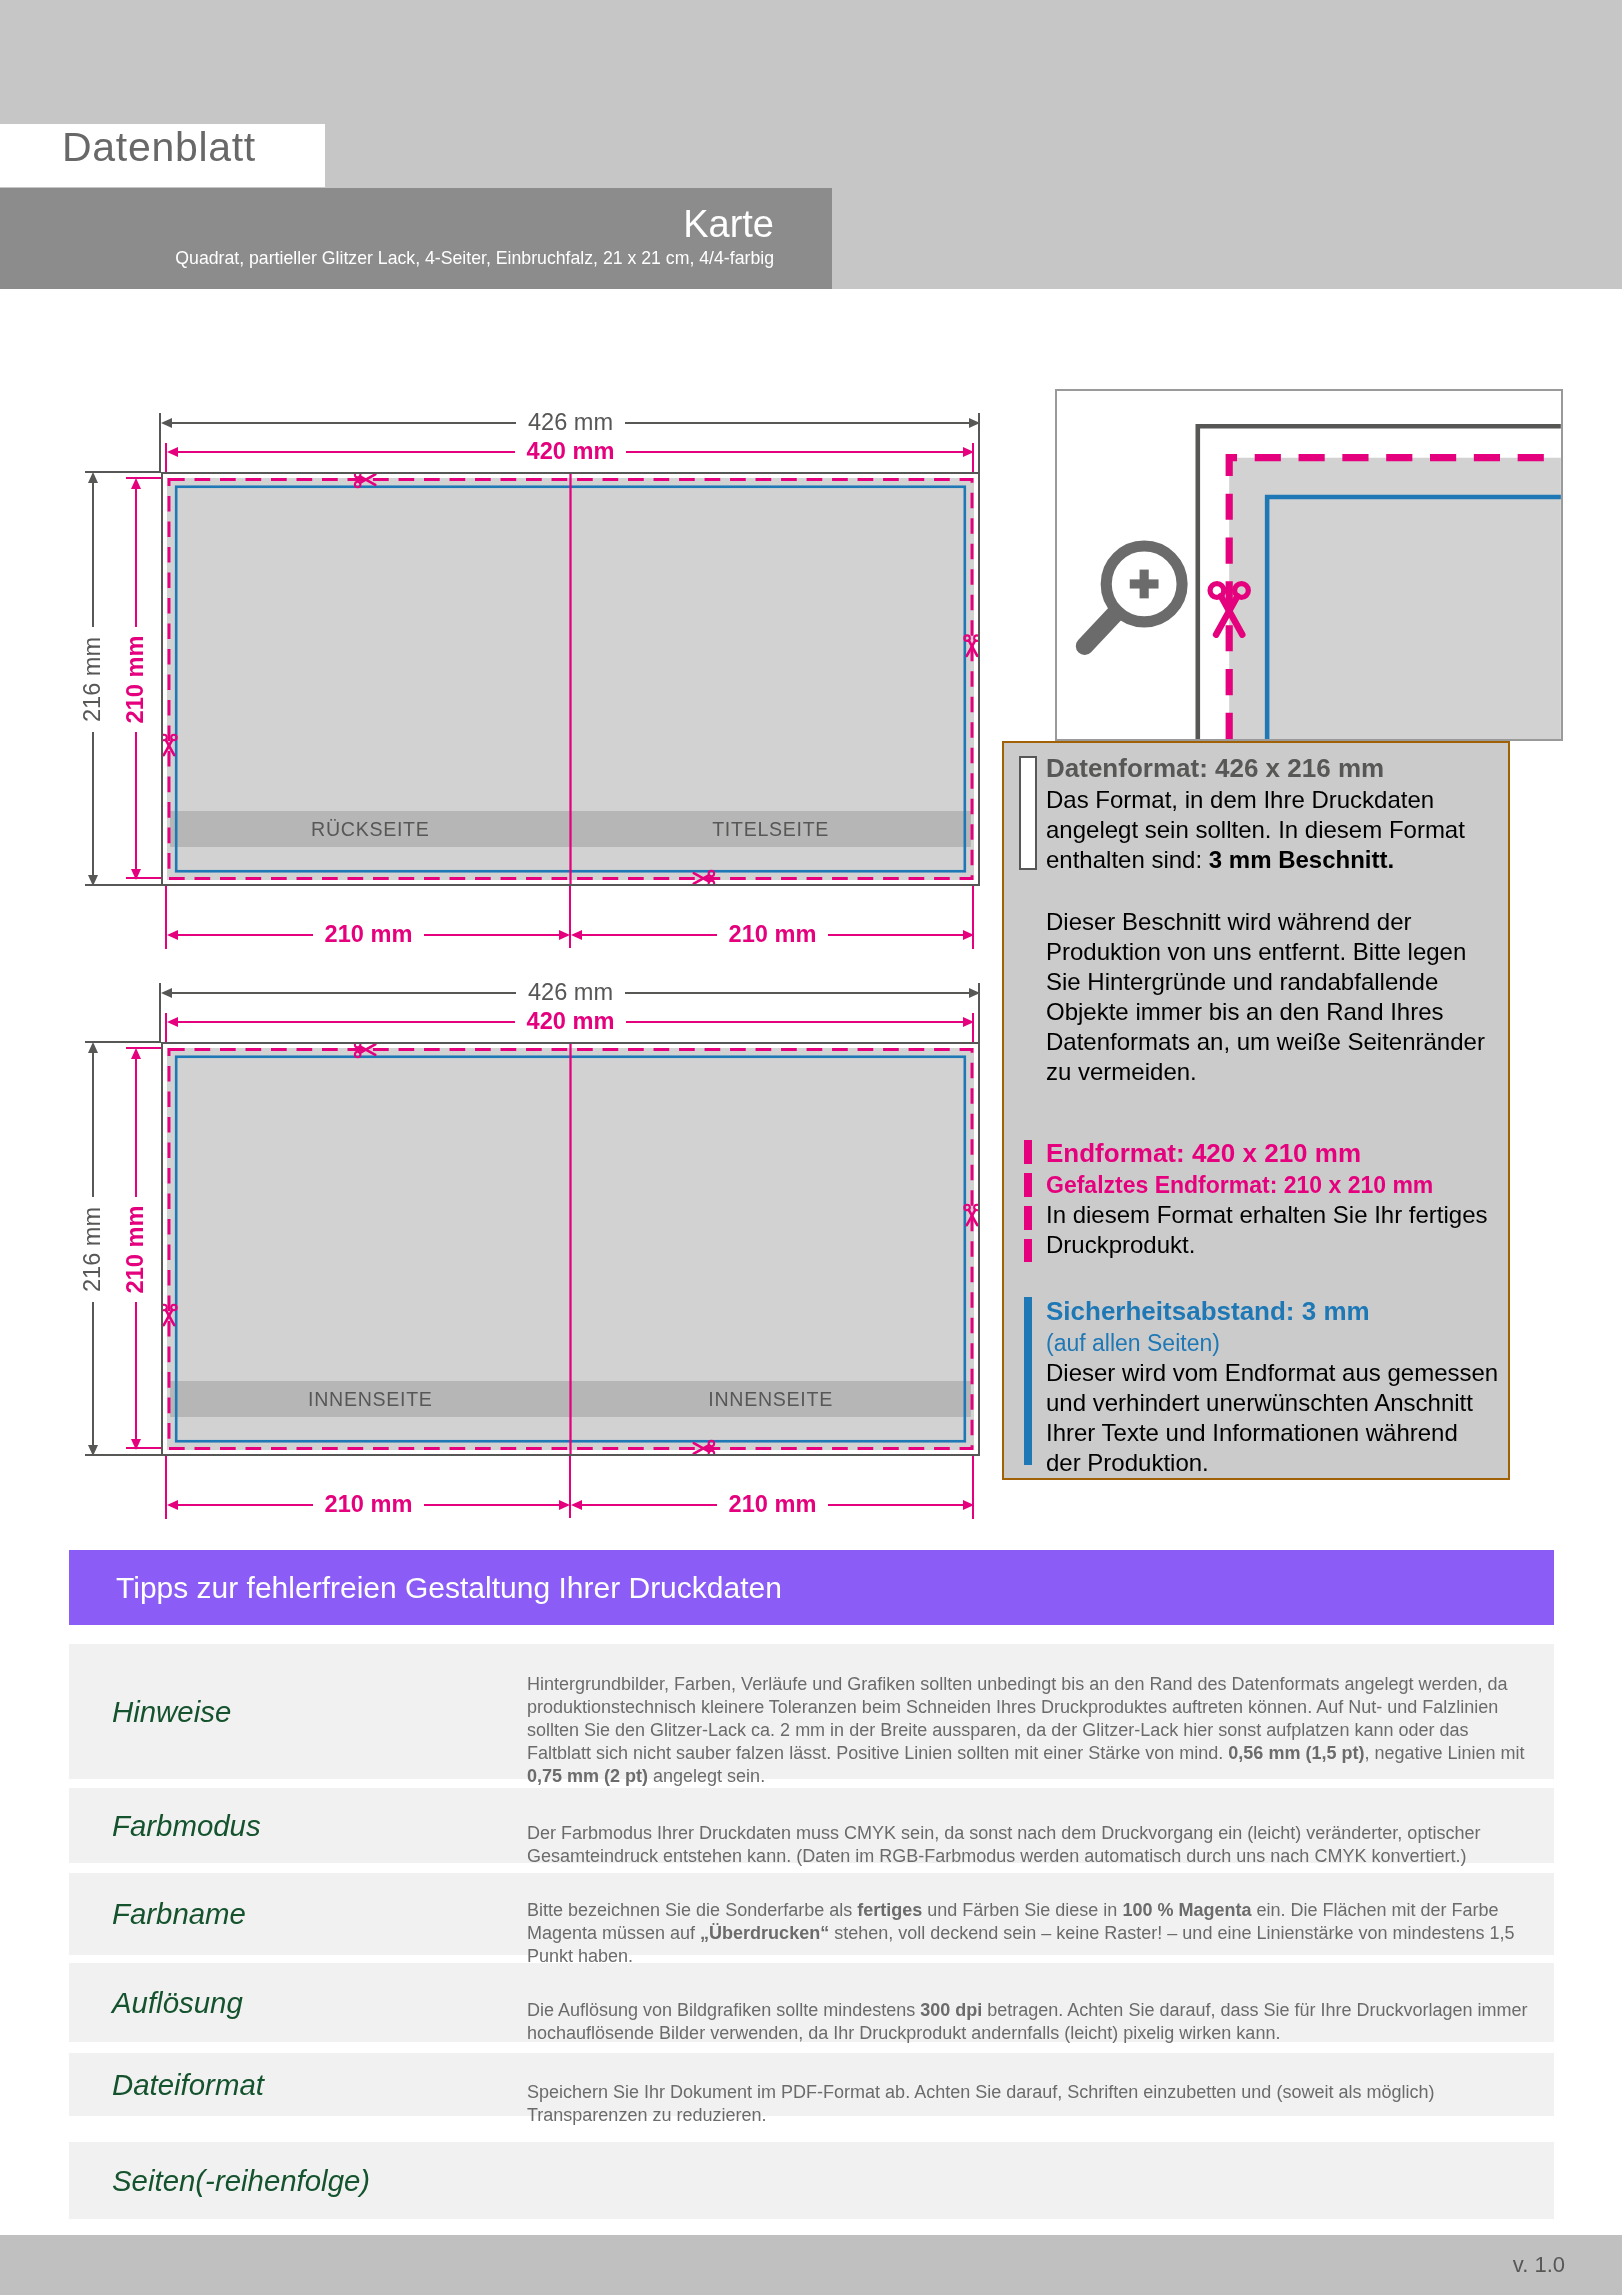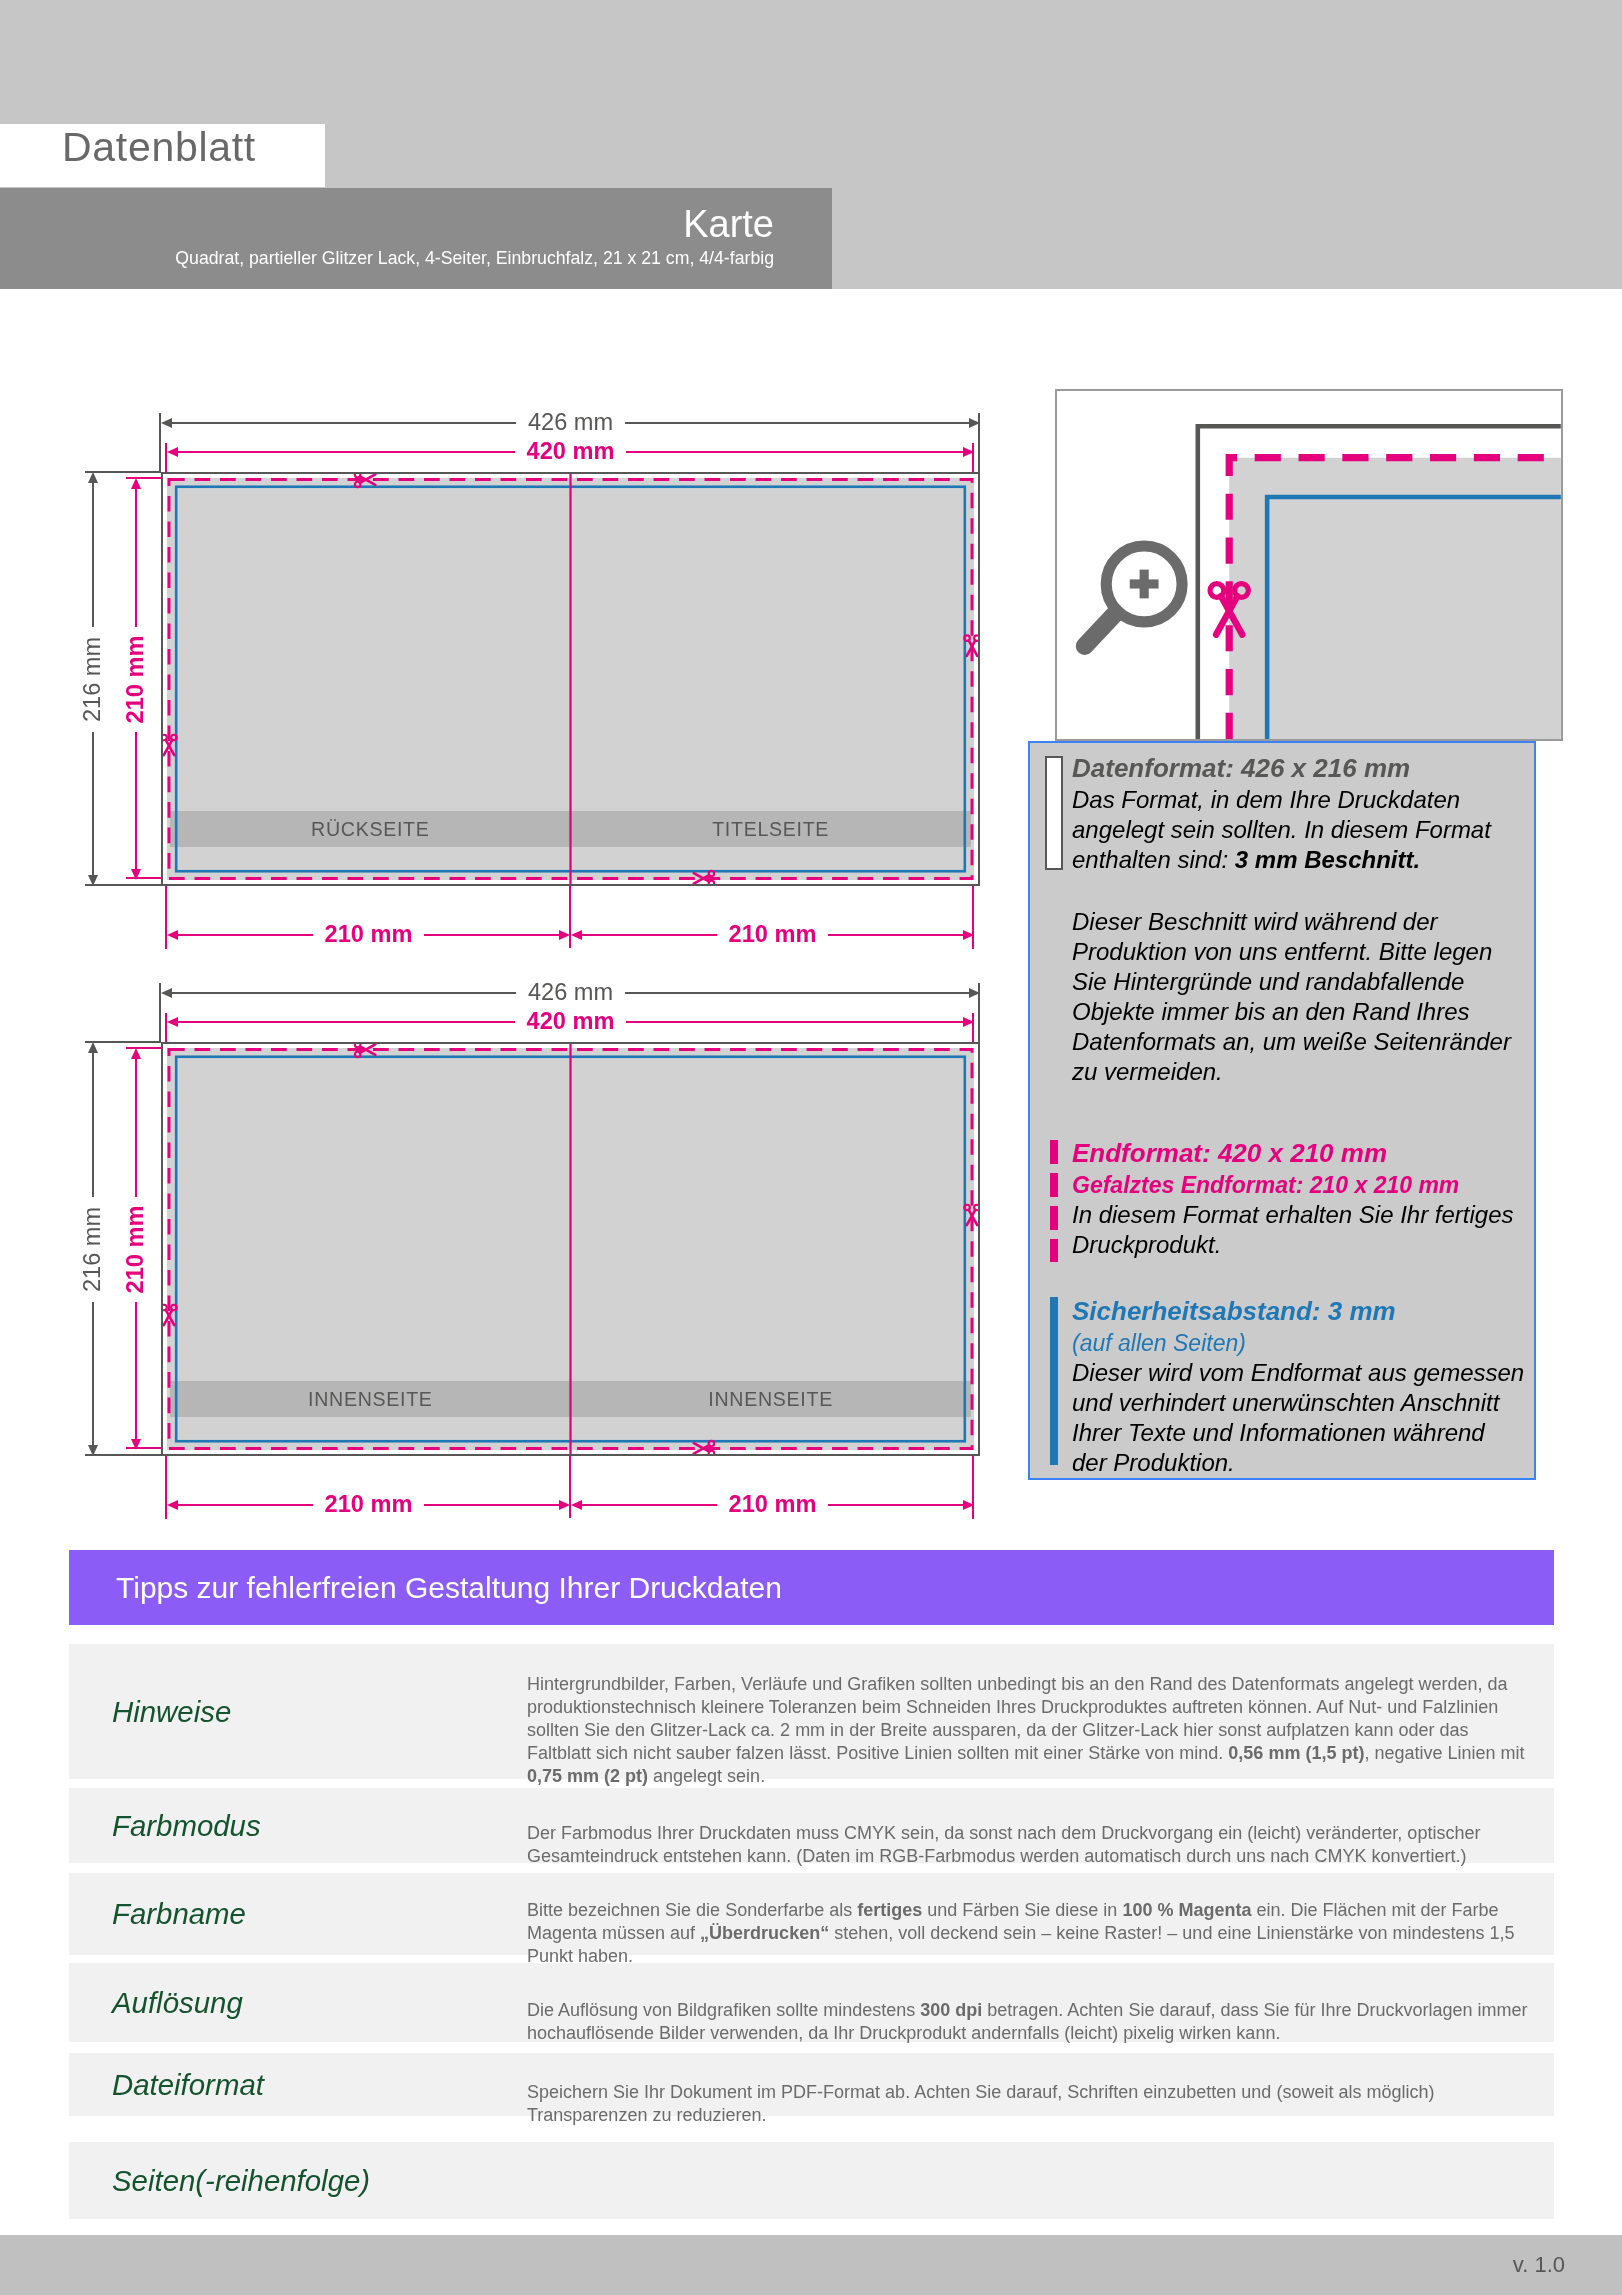--- a/index.html
+++ b/index.html
@@ -44,22 +44,22 @@
          background:#fff;box-sizing:border-box;}
   .sheet .fill{position:absolute;left:3.9px;top:3.9px;right:3.9px;bottom:3.9px;background:#d3d2d2;}
   .sheet .band{position:absolute;left:7.2px;right:7.2px;top:337px;height:36px;background:#b7b6b6;display:flex;}
   .sheet .band span{flex:1;display:flex;align-items:center;justify-content:center;
                     font-size:19.6px;color:#575756;letter-spacing:0.7px;}
   .sheet svg.ov{position:absolute;left:0;top:0;width:815px;height:410px;}
 
   
   .detail-box{position:absolute;left:1055px;top:389px;width:508px;height:352px;background:#fff;
               border:2px solid #9b9a9a;box-sizing:border-box;}
-  .legend-panel{position:absolute;left:1028px;top:741px;width:508px;height:739px;background:#cccbcb;
-                border:2px solid #3b82f6;box-sizing:border-box;font-style:italic;}
+  .legend-panel{position:absolute;left:1002px;top:741px;width:508px;height:739px;background:#cccbcb;
+                border:2px solid #a16207;box-sizing:border-box;}
   .legend-panel .block{position:absolute;left:42px;width:453px;}
   .legend-panel .h{font-size:26px;font-weight:700;line-height:33px;}
   .legend-panel .h2{font-size:23px;font-weight:700;line-height:30px;}
   .legend-panel .h2.reg{font-weight:400;}
   .legend-panel .body{font-size:24px;line-height:30px;color:#000000;}
   .h-gray{color:#575756;} .h-mag{color:#e5007d;} .h-blue{color:#1e78b5;}
   .marker{position:absolute;}
   .marker-white{left:15px;top:13px;width:14.4px;height:110px;background:#fff;border:2.6px solid #575756;}
   .marker-magenta{left:19.6px;top:397px;width:8.5px;height:122px;
       background:repeating-linear-gradient(to bottom,#e5007d 0 23.6px,transparent 23.6px 33px);}

